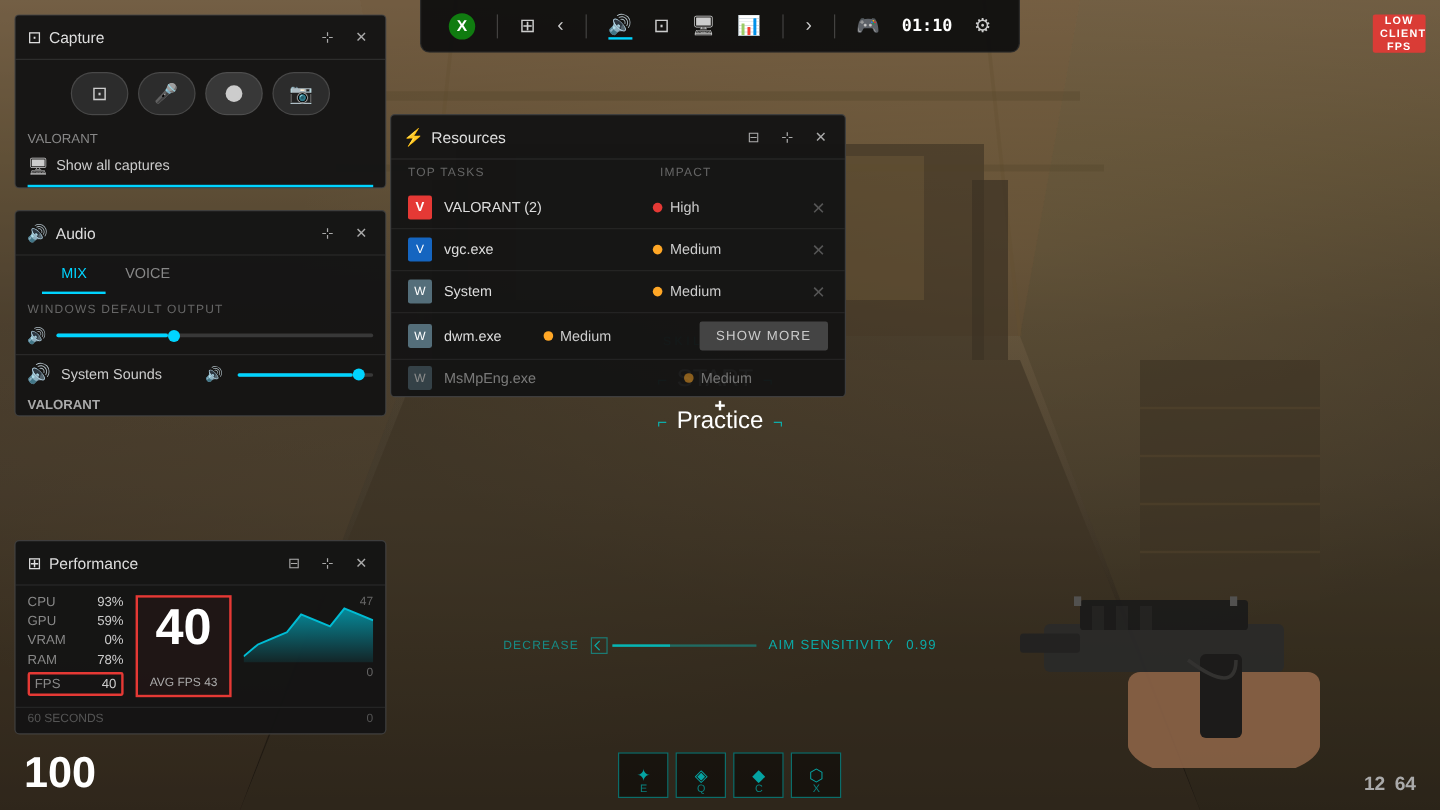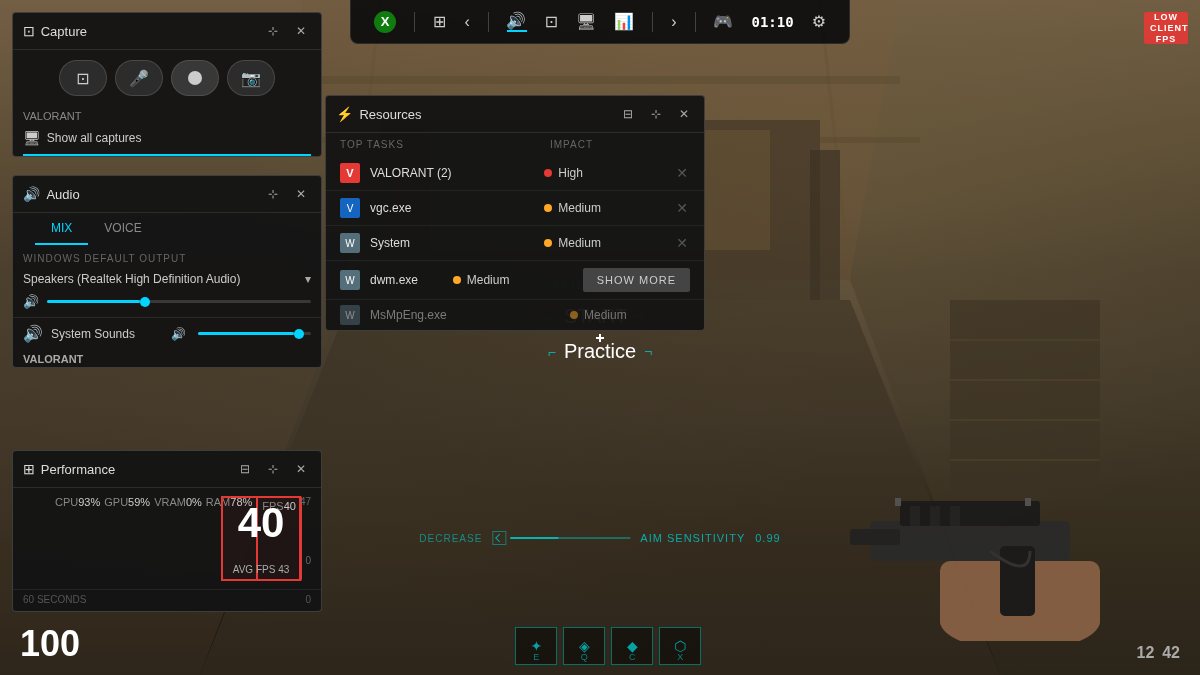--- a/index.html
+++ b/index.html
@@ -347,24 +347,23 @@
       left: 12px;
       width: 310px;
     }
     .perf-content {
       display: flex;
       padding: 8px 10px;
       gap: 10px;
     }
     .perf-stats {
       display: flex;
-      flex-direction: row;
+      flex-direction: column;
       gap: 4px;
       min-width: 80px;
-      margin-left: 32px;
     }
     .perf-stat-row {
       display: flex;
       justify-content: space-between;
       font-size: 11px;
       color: #ccc;
     }
     .perf-stat-label { color: #888; }
     .fps-highlight {
       border: 2px solid #e53935;
@@ -643,21 +642,21 @@
       <div class="ability-key">C</div>
     </div>
     <div class="ability-slot">
       <div class="ability-icon">⬡</div>
       <div class="ability-key">X</div>
     </div>
   </div>
   <div class="hud-ammo">
     <span>12</span>
     <span> </span>
-    <span style="font-size:16px;color:#aaa;">42</span>
+    <span style="font-size:16px;color:#aaa;">64</span>
   </div>
 </div>
 
 <div style="position:absolute;bottom:30px;right:80px;pointer-events:none;">
   <svg width="400" height="280" viewBox="0 0 400 280" xmlns="http://www.w3.org/2000/svg" opacity="0.9">
 
     <ellipse cx="300" cy="260" rx="80" ry="30" fill="#8B6347"></ellipse>
     <rect x="220" y="200" width="160" height="70" rx="10" fill="#8B6347"></rect>
 
     <rect x="150" y="160" width="200" height="40" rx="5" fill="#2a2a2a"></rect>
@@ -744,24 +743,20 @@
     <div class="panel-controls">
       <div class="panel-ctrl-btn">⊹</div>
       <div class="panel-ctrl-btn">✕</div>
     </div>
   </div>
   <div class="audio-tabs">
     <div class="audio-tab active">MIX</div>
     <div class="audio-tab">VOICE</div>
   </div>
   <div class="audio-section-label">WINDOWS DEFAULT OUTPUT</div>
-  <div class="audio-device-row">
-    <span style="font-size:12px;">Speakers (Realtek High Definition Audio)</span>
-    <span class="chevron-down">▾</span>
-  </div>
   <div class="audio-slider-row">
     <span style="font-size:13px;color:#aaa;">🔊</span>
     <div class="slider-track">
       <div class="slider-fill" style="width:35%;"></div>
       <div class="slider-thumb" style="left:35%;"></div>
     </div>
   </div>
   <div class="audio-app-row">
     <span class="audio-app-icon">🔊</span>
     <span class="audio-app-name">System Sounds</span>

